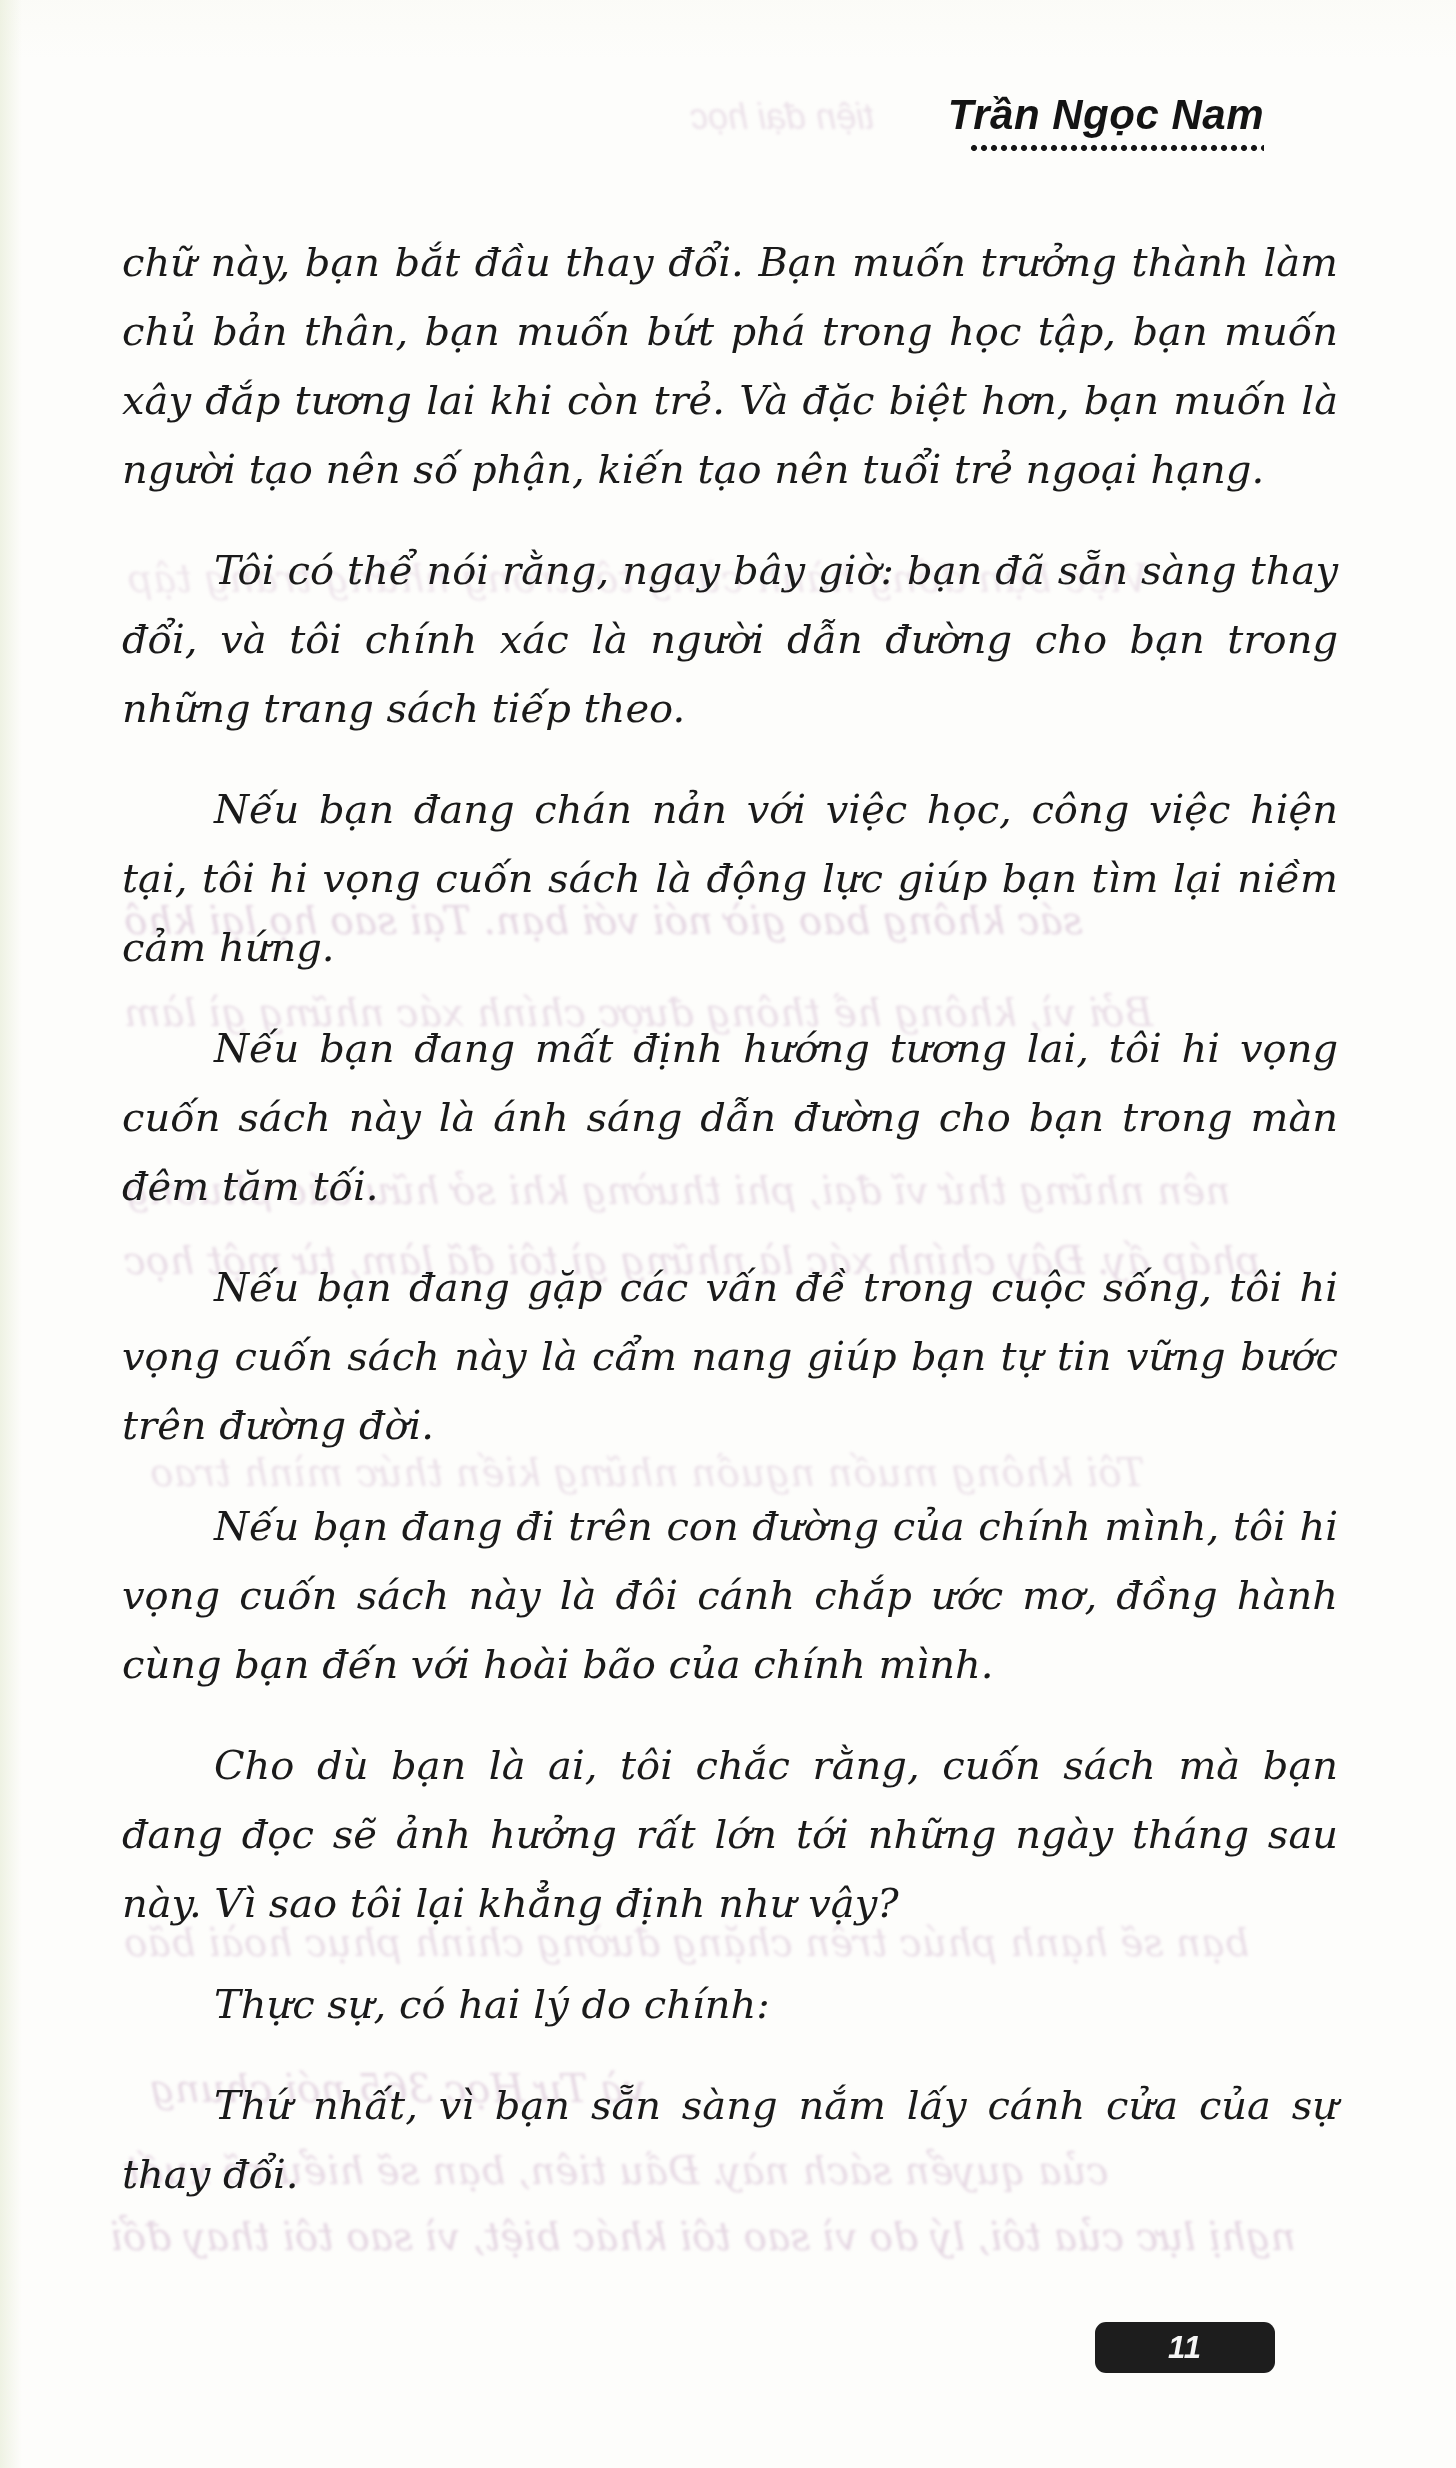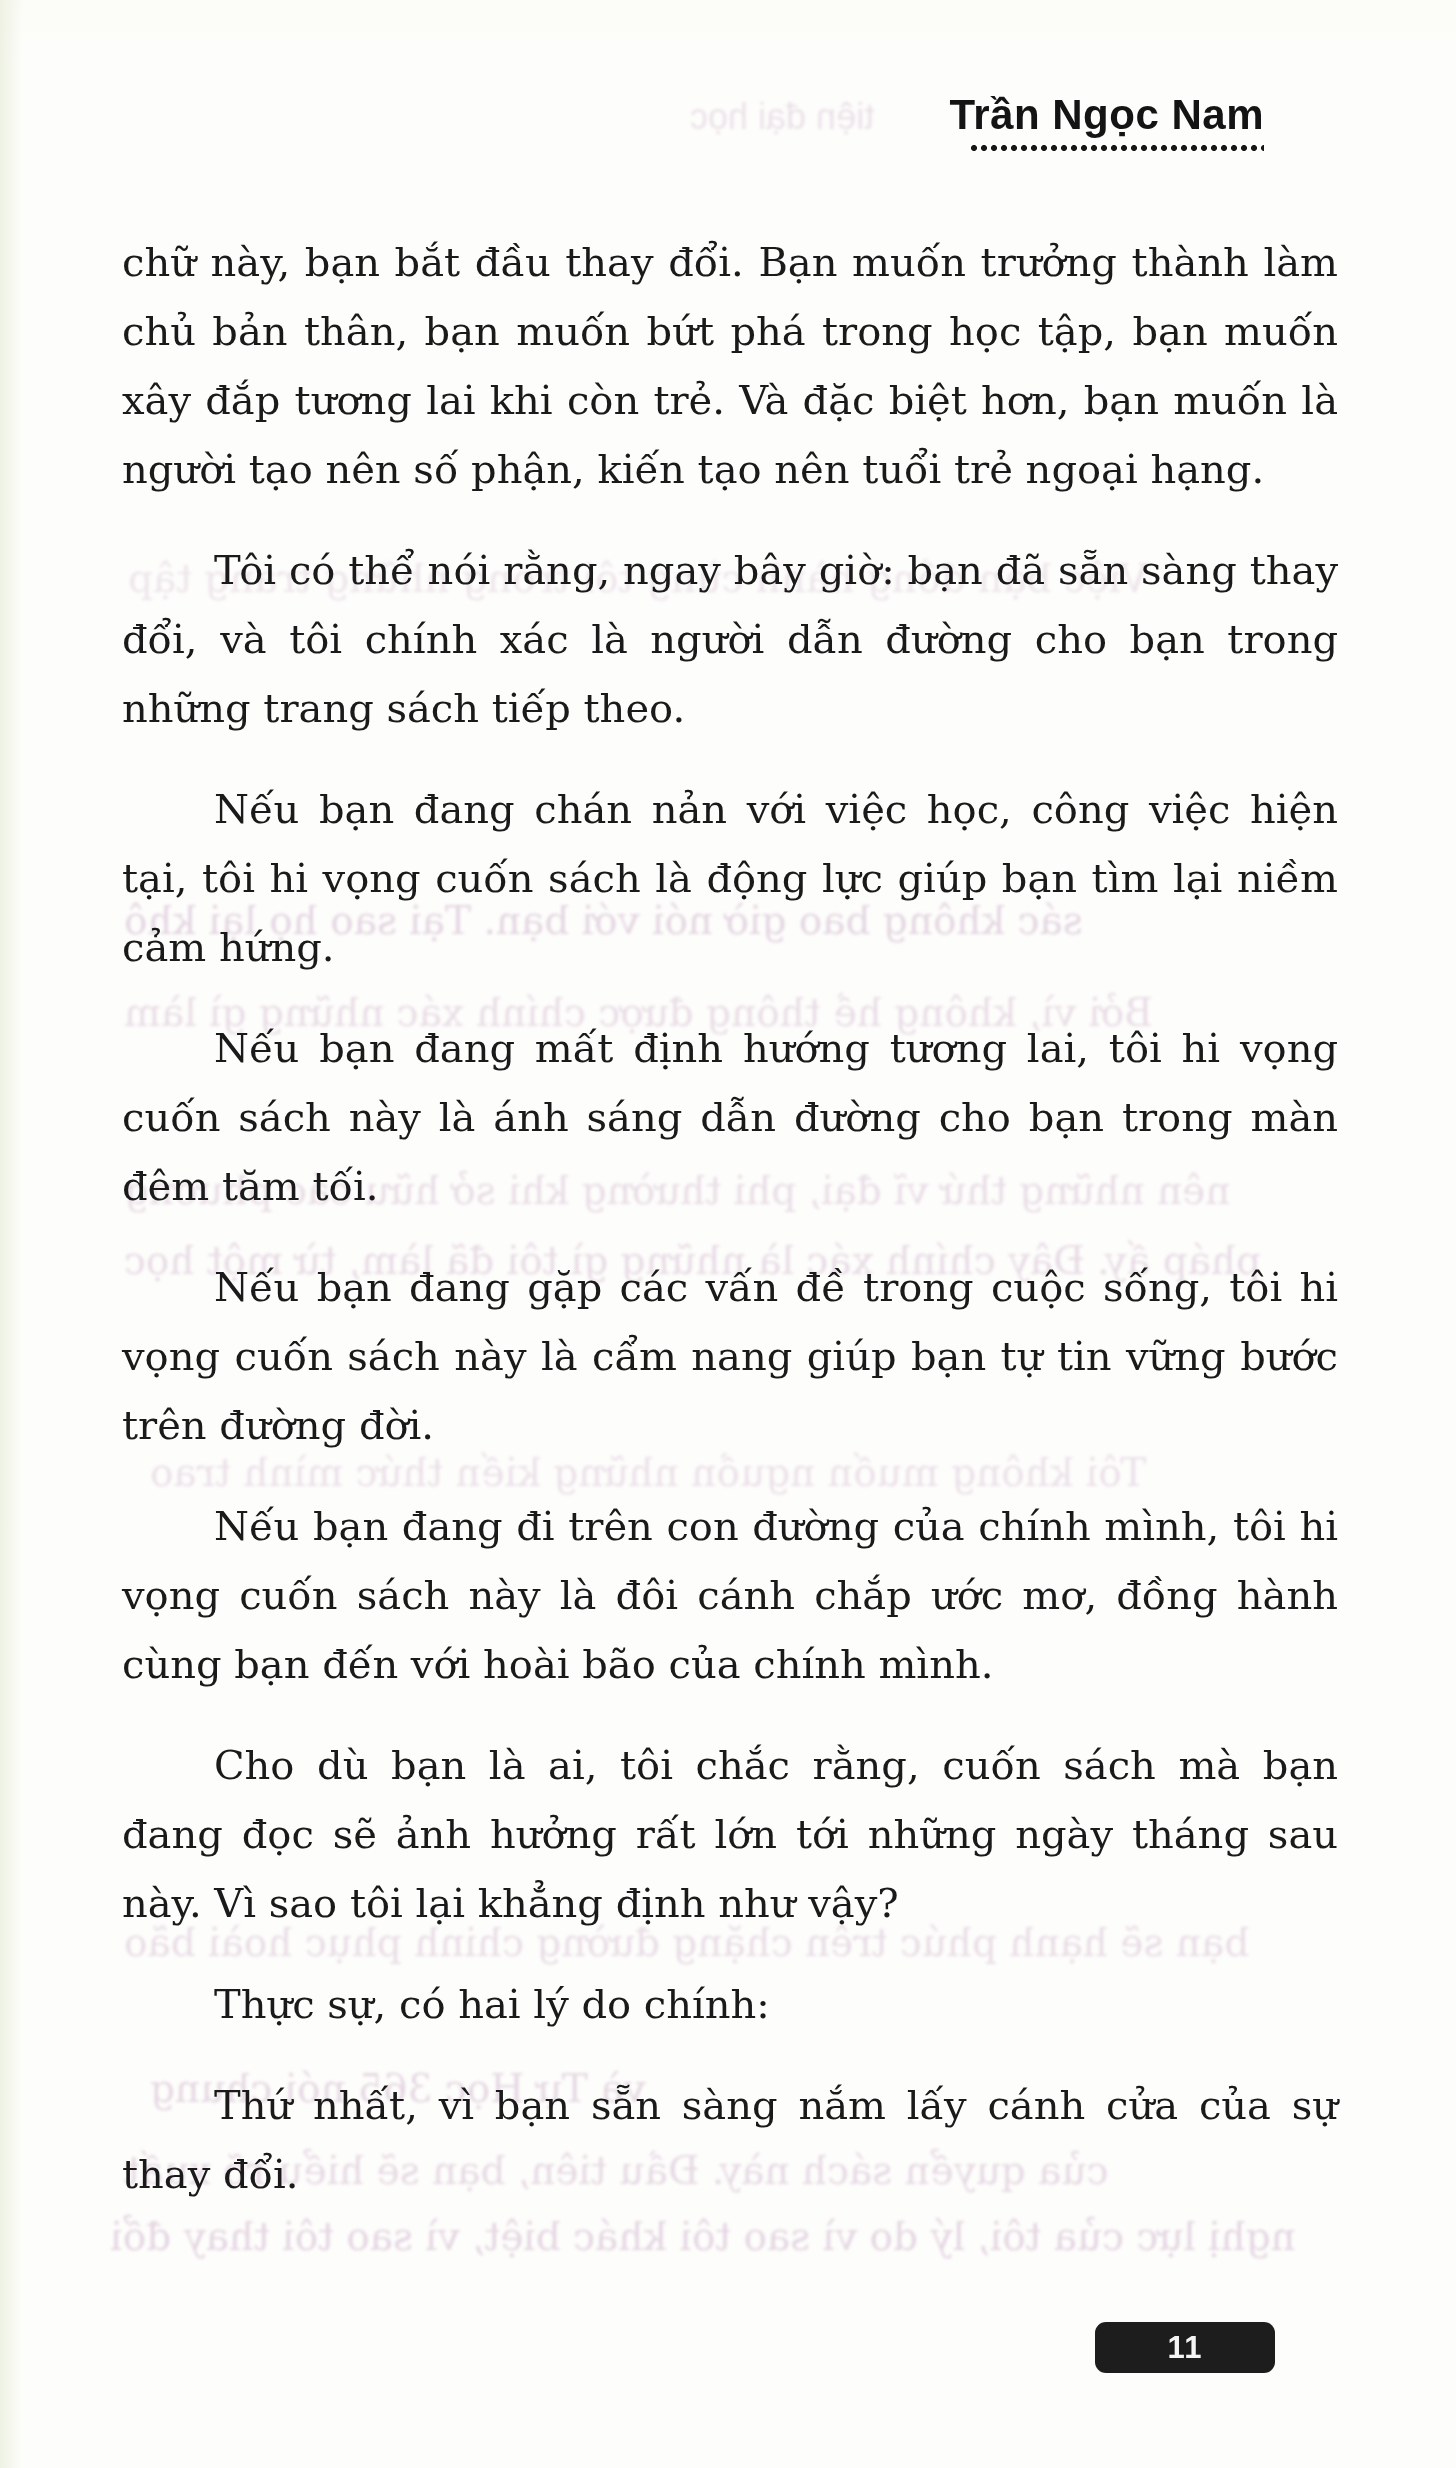--- a/index.html
+++ b/index.html
@@ -4,20 +4,21 @@
 <style>
   html,body{margin:0;padding:0;background:#e9e9e9;}
   .page{
     position:relative;
     width:1456px;height:2468px;
     margin:0 auto;
     background:#fdfdfb;
     overflow:hidden;
     font-family:"DejaVu Serif", serif;
     color:#1a1a1a;
+    font-style:italic;
   }
   
   .page::before{
     content:"";
     position:absolute;inset:0;
     background:
       linear-gradient(90deg, rgba(233,238,219,0.75) 0px, rgba(233,238,219,0.0) 22px),
       linear-gradient(180deg, rgba(250,250,245,0.6) 0px, rgba(250,250,245,0.0) 60px);
     pointer-events:none;
     z-index:3;

